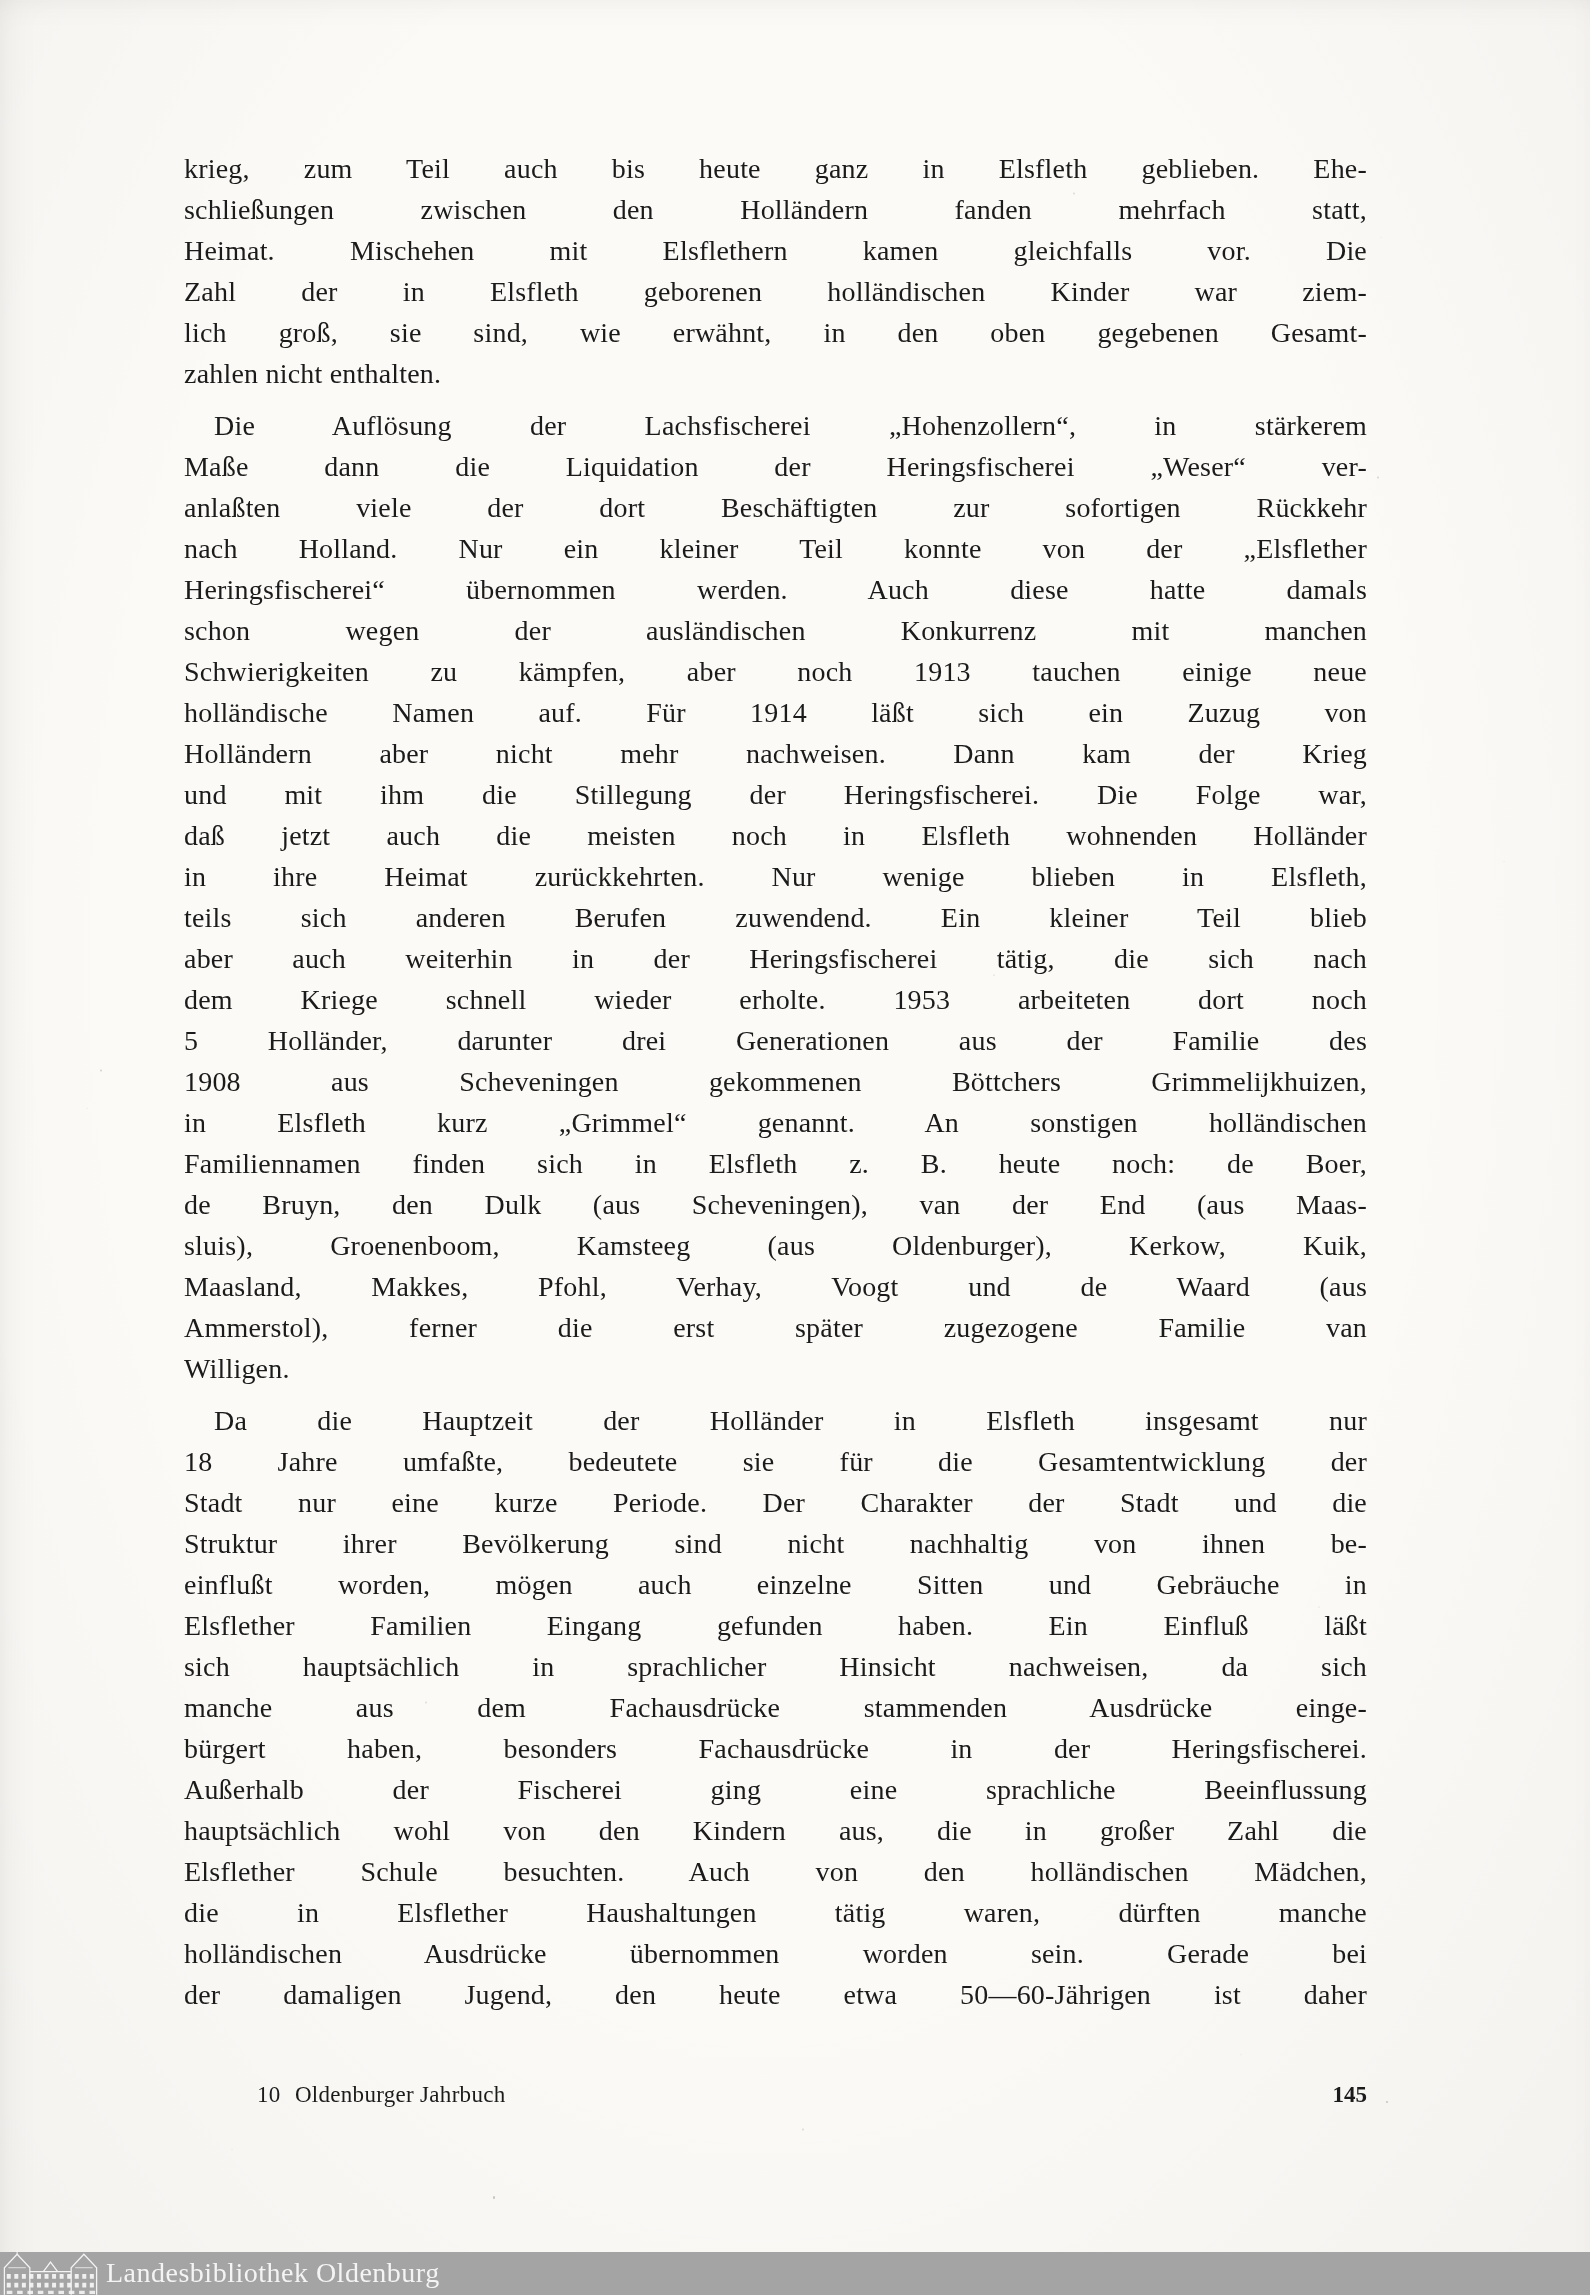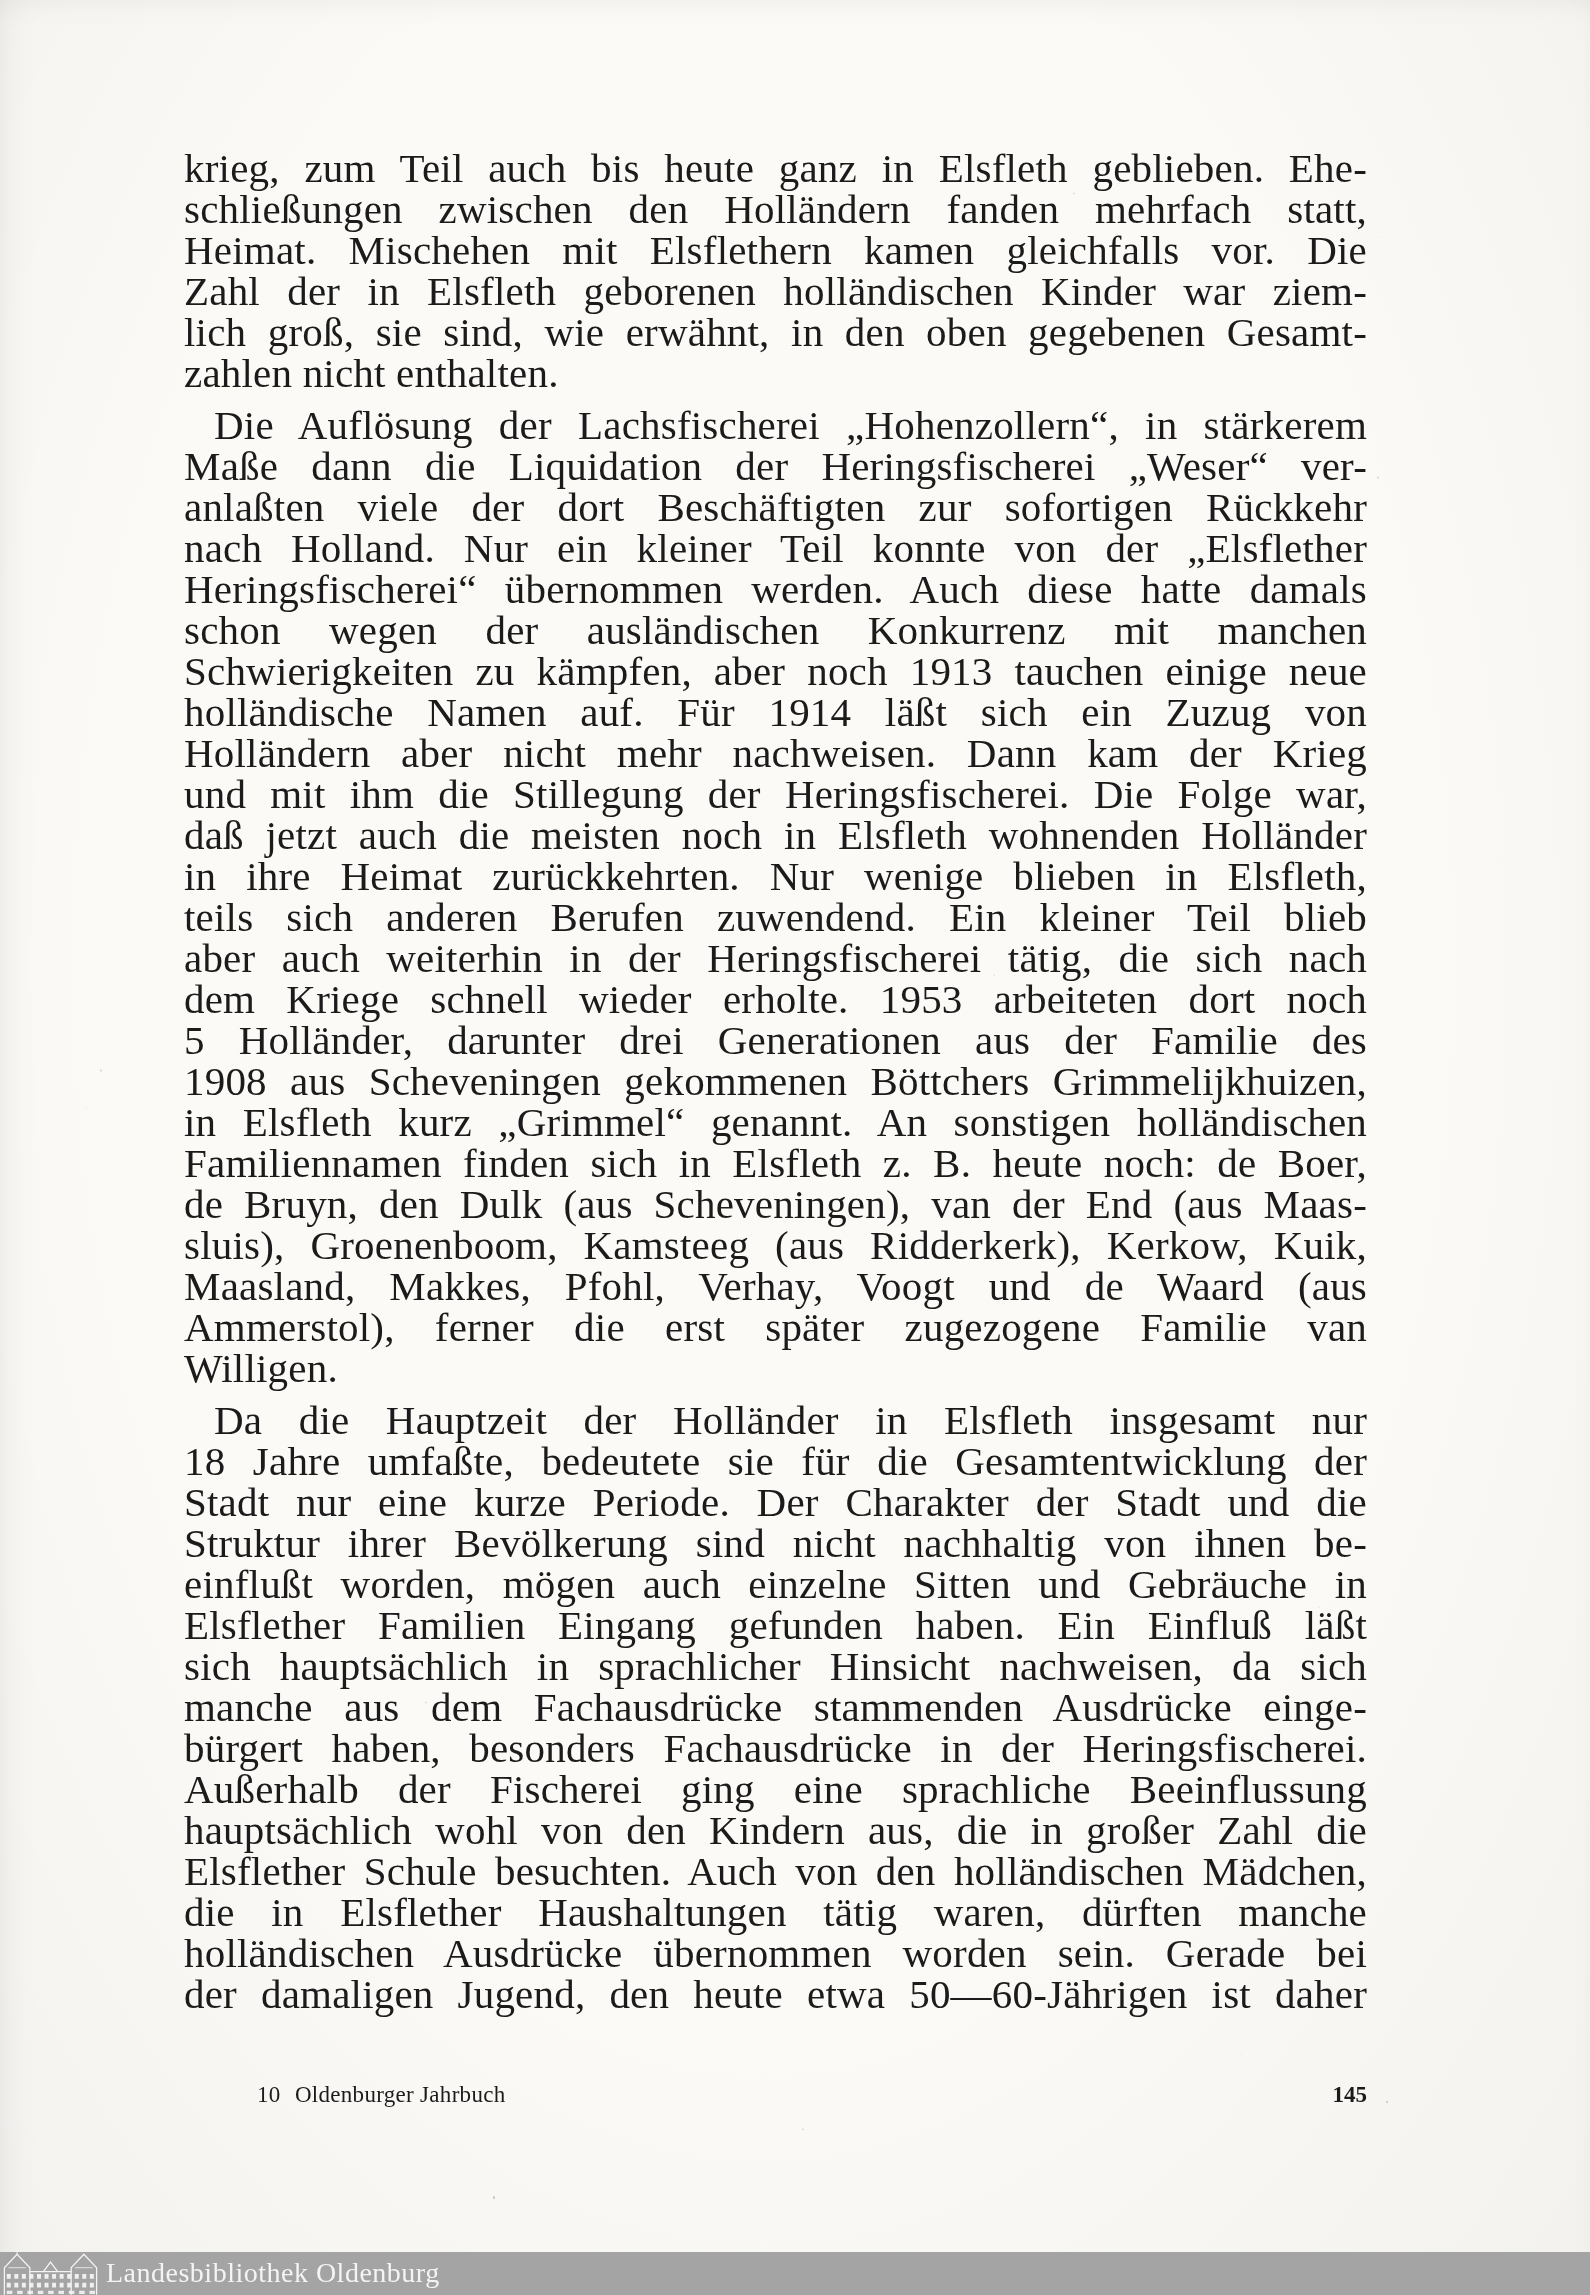--- a/index.html
+++ b/index.html
@@ -39,21 +39,21 @@
       309px -68px 0 -0.4px rgba(20,20,20,.20),
       -262px -48px 0 -0.8px rgba(20,20,20,.14);
   }
   #speck-a { left: 1386px; top: 2101px; }
   #speck-b { left: 493px;  top: 2196px; width: 1.6px; height: 3.2px; }
 
   #text-block {
     position: absolute;
     left: 184px; top: 148px; width: 1183px;
     color: var(--ink, #1b1b1b);
-    font-size: 41px;
+    font-size: 28px;
   }
   .line {
     line-height: 41px;
     height: 41px;
     text-align: justify;
     text-align-last: justify;
     white-space: normal;
     letter-spacing: 0.2px;
   }
   .line.start { text-indent: 30px; margin-top: 11px; }
@@ -118,21 +118,21 @@
     <div class="line">daß jetzt auch die meisten noch in Elsfleth wohnenden Holländer</div>
     <div class="line">in ihre Heimat zurückkehrten. Nur wenige blieben in Elsfleth,</div>
     <div class="line">teils sich anderen Berufen zuwendend. Ein kleiner Teil blieb</div>
     <div class="line">aber auch weiterhin in der Heringsfischerei tätig, die sich nach</div>
     <div class="line">dem Kriege schnell wieder erholte. 1953 arbeiteten dort noch</div>
     <div class="line">5 Holländer, darunter drei Generationen aus der Familie des</div>
     <div class="line">1908 aus Scheveningen gekommenen Böttchers Grimmelijkhuizen,</div>
     <div class="line">in Elsfleth kurz „Grimmel“ genannt. An sonstigen holländischen</div>
     <div class="line">Familiennamen finden sich in Elsfleth z. B. heute noch: de Boer,</div>
     <div class="line">de Bruyn, den Dulk (aus Scheveningen), van der End (aus Maas-</div>
-    <div class="line">sluis), Groenenboom, Kamsteeg (aus Ridderkerk), Kerkow, Kuik,</div>
+    <div class="line">sluis), Groenenboom, Kamsteeg (aus Oldenburger), Kerkow, Kuik,</div>
     <div class="line">Maasland, Makkes, Pfohl, Verhay, Voogt und de Waard (aus</div>
     <div class="line">Ammerstol), ferner die erst später zugezogene Familie van</div>
     <div class="line end">Willigen.</div>
     <div class="line start">Da die Hauptzeit der Holländer in Elsfleth insgesamt nur</div>
     <div class="line">18 Jahre umfaßte, bedeutete sie für die Gesamtentwicklung der</div>
     <div class="line">Stadt nur eine kurze Periode. Der Charakter der Stadt und die</div>
     <div class="line">Struktur ihrer Bevölkerung sind nicht nachhaltig von ihnen be-</div>
     <div class="line">einflußt worden, mögen auch einzelne Sitten und Gebräuche in</div>
     <div class="line">Elsflether Familien Eingang gefunden haben. Ein Einfluß läßt</div>
     <div class="line">sich hauptsächlich in sprachlicher Hinsicht nachweisen, da sich</div>

